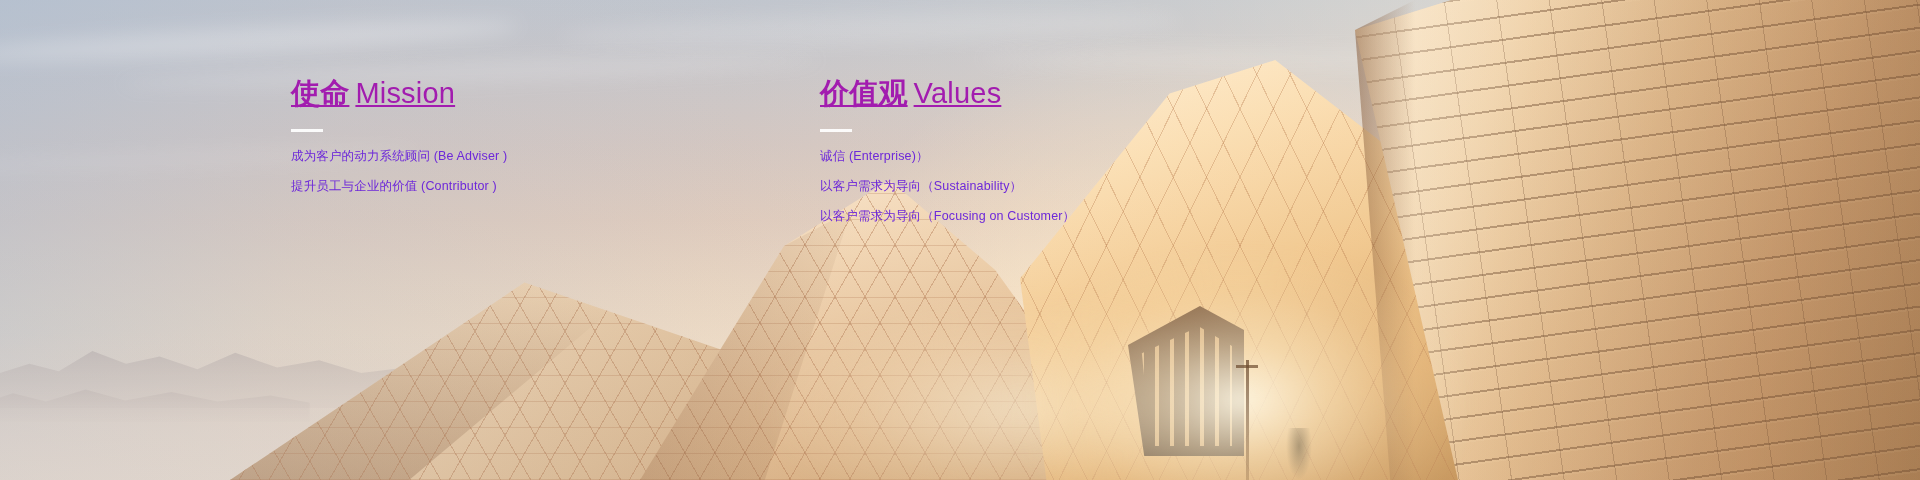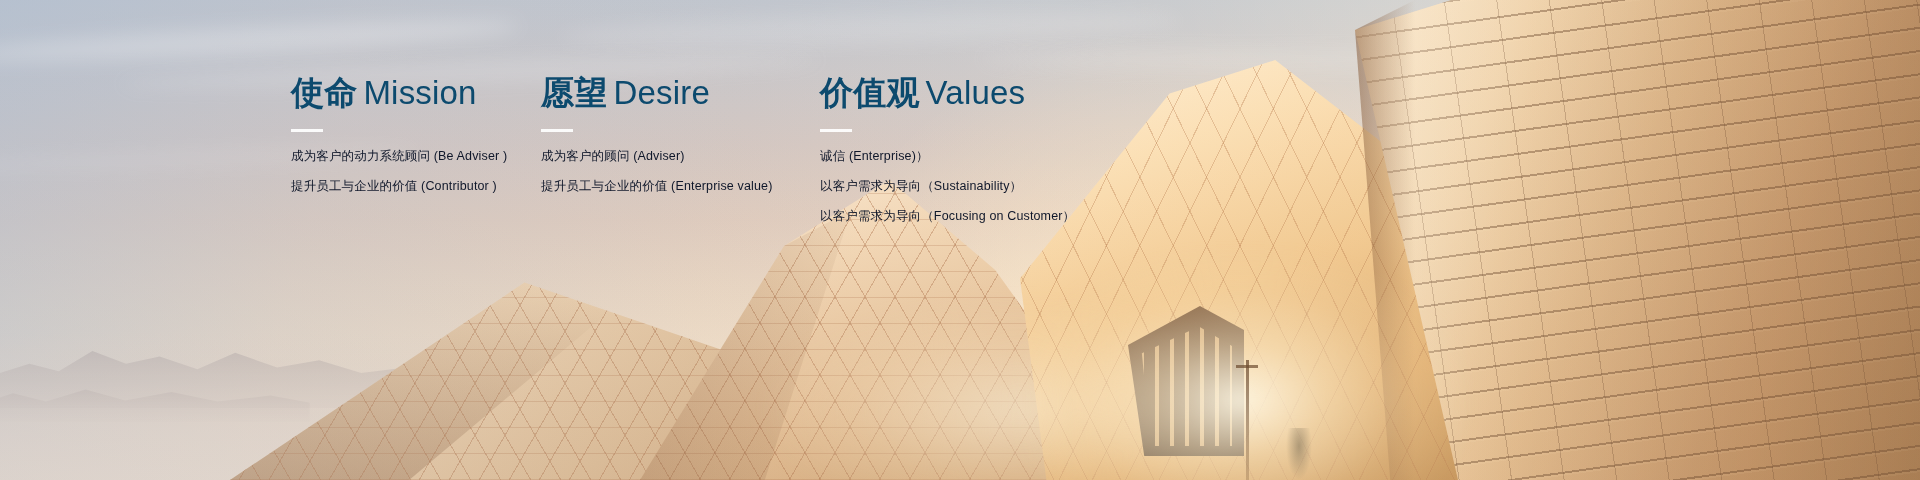--- a/index.html
+++ b/index.html
@@ -200,40 +200,41 @@
   
   .overlay {
     position:absolute; inset:0;
   }
   .col { position:absolute; top:76px; }
   .col-0 { left:291px; }
   .col-1 { left:541px; }
   .col-2 { left:820px; }
 
   .heading {
-    font-size:33px;
+    font-size:29px;
     line-height:34px;
-    color:#0c4a6e;
+    color:#a21caf;
     white-space:nowrap;
     letter-spacing:.2px;
+    text-decoration:underline;
   }
   .heading .cjk { font-weight:700; }
   .heading .lat { font-weight:400; margin-left:6px; }
 
   .divider {
     width:32px; height:3px;
     background:rgba(255,255,255,0.92);
     margin-top:19px;
     margin-bottom:17px;
   }
 
   .line {
     font-size:12.5px;
     line-height:14px;
-    color:#0f172a;
+    color:#6d28d9;
     white-space:nowrap;
     margin-bottom:16px;
     letter-spacing:.15px;
   }
   .line:last-child { margin-bottom:0; }
 </style>
 </head>
 <body>
 
 <div id="banner">
@@ -299,28 +300,20 @@
 
     <div class="col col-0">
       <div class="heading">
         <span class="cjk">使命</span><span class="lat">Mission</span>
       </div>
       <div class="divider"></div>
       <div class="line">成为客户的动力系统顾问 (Be Adviser )</div>
       <div class="line">提升员工与企业的价值 (Contributor )</div>
     </div>
 
-    <div class="col col-1">
-      <div class="heading">
-        <span class="cjk">愿望</span><span class="lat">Desire</span>
-      </div>
-      <div class="divider"></div>
-      <div class="line">成为客户的顾问 (Adviser)</div>
-      <div class="line">提升员工与企业的价值 (Enterprise value)</div>
-    </div>
 
     <div class="col col-2">
       <div class="heading">
         <span class="cjk">价值观</span><span class="lat">Values</span>
       </div>
       <div class="divider"></div>
       <div class="line">诚信 (Enterprise)）</div>
       <div class="line">以客户需求为导向（Sustainability）</div>
       <div class="line">以客户需求为导向（Focusing on Customer）</div>
     </div>

